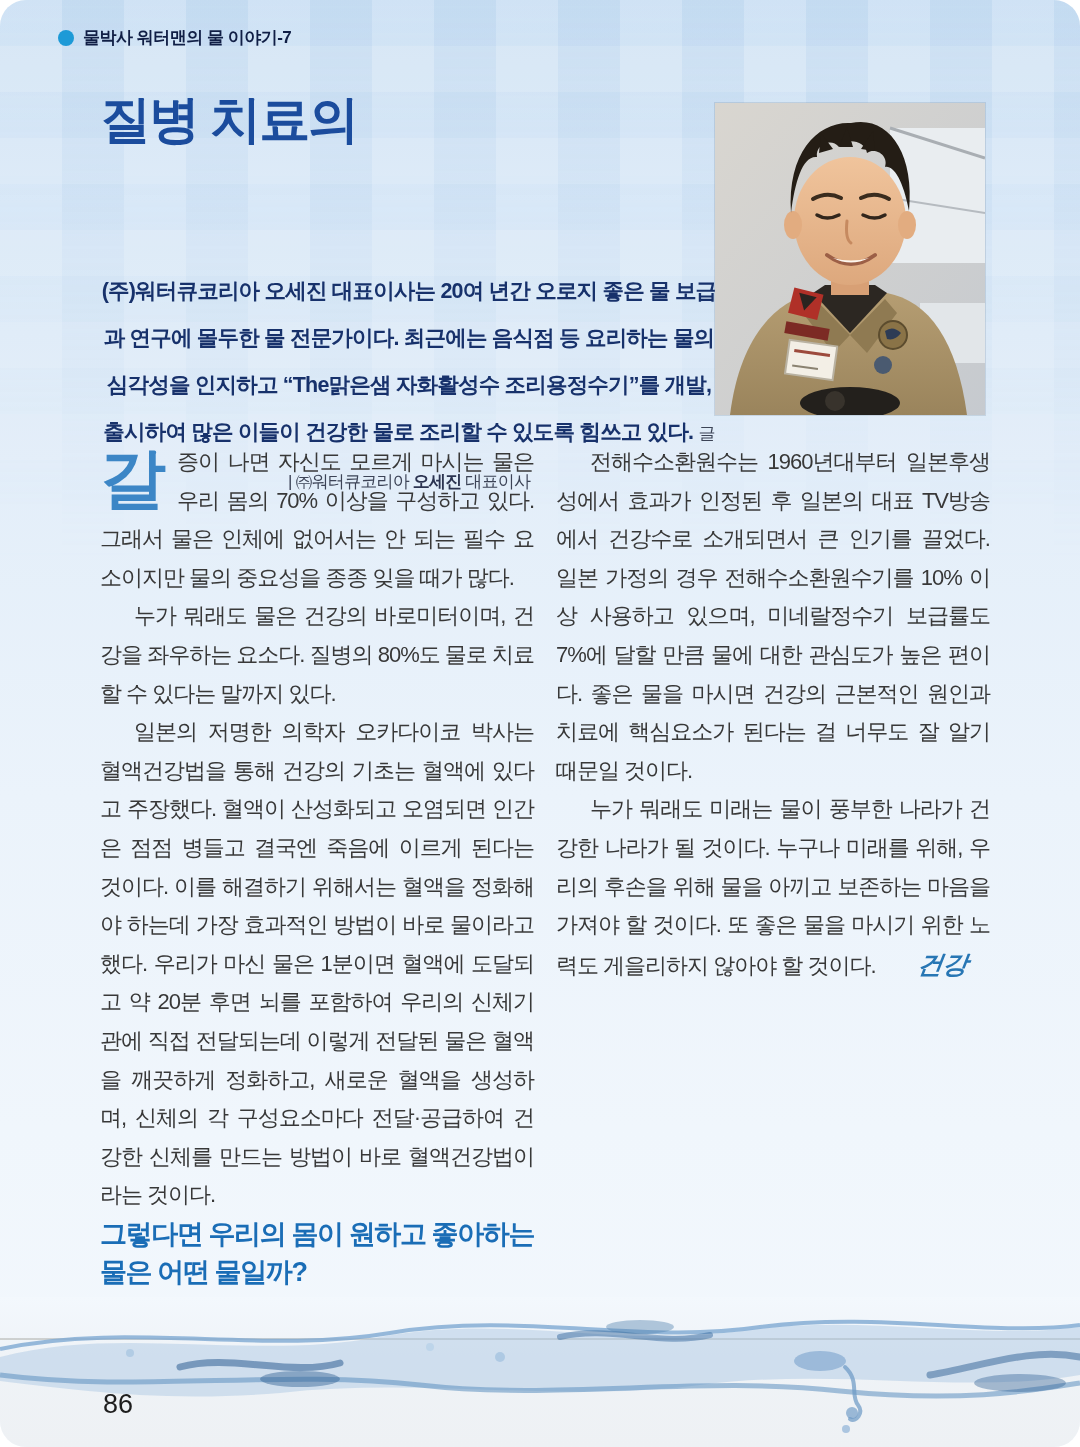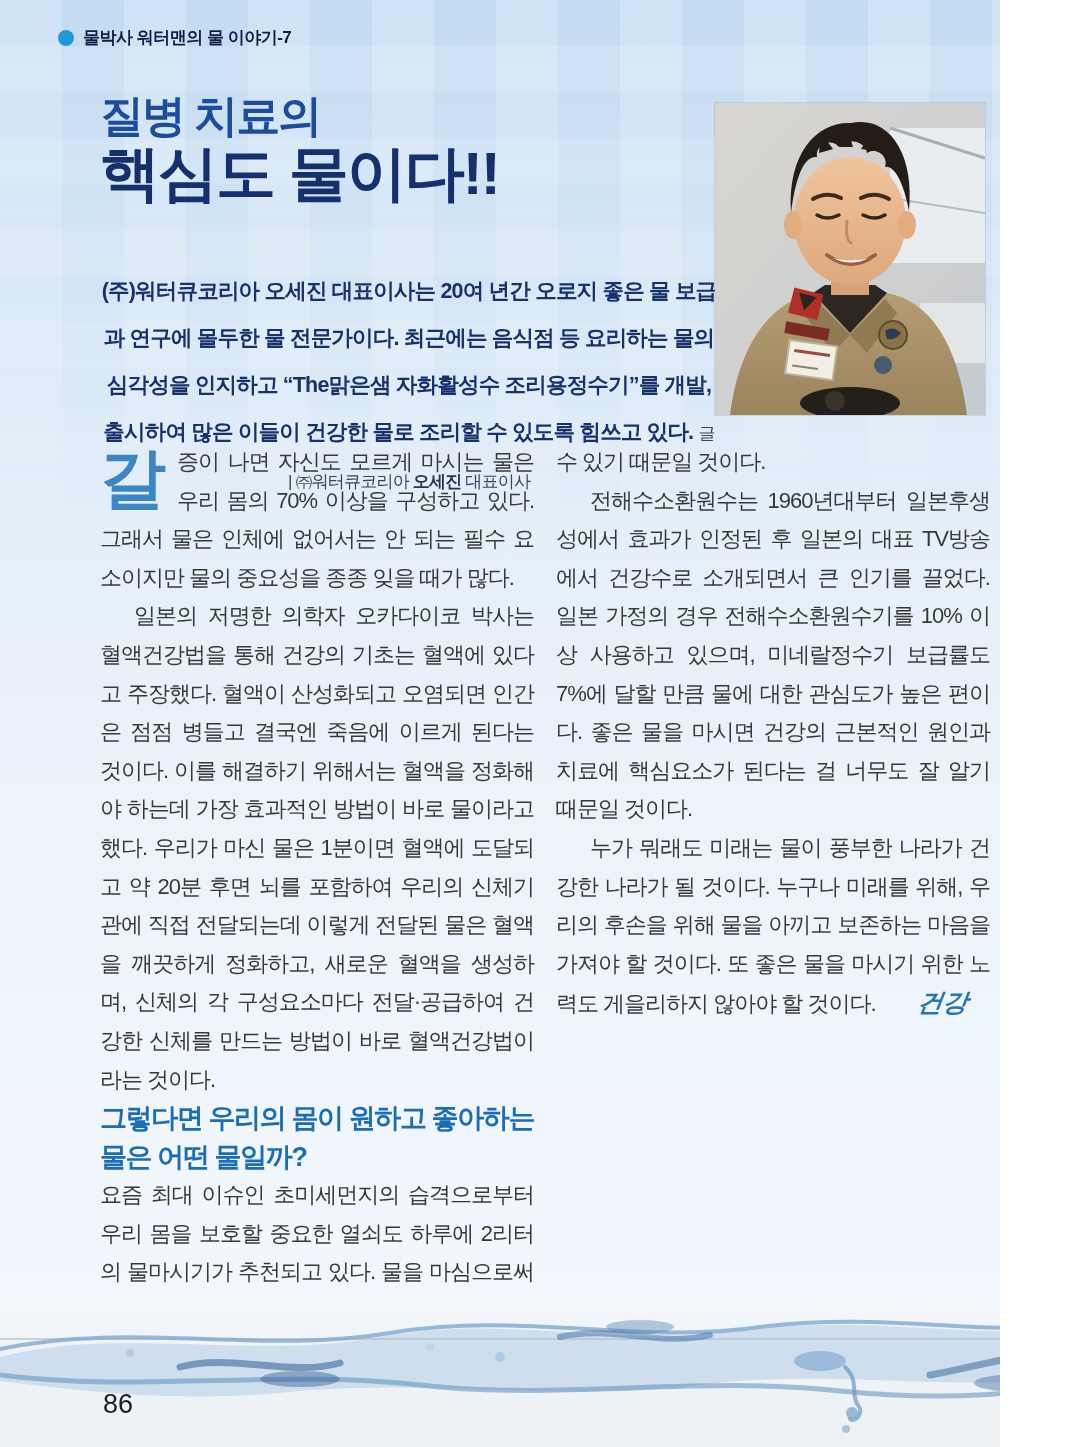--- a/index.html
+++ b/index.html
@@ -1,36 +1,37 @@
 <!DOCTYPE html>
 <html lang="ko"><head>
 <meta charset="utf-8">
 <style>
   * { margin:0; padding:0; box-sizing:border-box; }
   body { font-family:"Liberation Sans","DejaVu Sans",sans-serif; }
   .page{
-    position:relative; width:1000px; height:1447px; overflow:hidden;
+    position:relative; width:1080px; height:1447px; overflow:hidden;
     background:linear-gradient(180deg,#cfe2f4 0%,#d9e8f7 14%,#e3eef9 32%,#ebf3fb 55%,#f0f6fc 78%,#f3f8fd 100%);
+    border-radius:26px;
   }
   
   .mosaic{
     position:absolute; left:0; top:0; width:1080px; height:560px;
     background-image:
       linear-gradient(90deg, rgba(255,255,255,.10) 50%, rgba(150,190,230,.12) 50%),
       linear-gradient(0deg, rgba(255,255,255,.08) 50%, rgba(165,200,235,.10) 50%);
     background-size:124px 124px, 92px 92px;
     -webkit-mask-image:linear-gradient(180deg,#000 0%,rgba(0,0,0,.5) 55%,transparent 100%);
             mask-image:linear-gradient(180deg,#000 0%,rgba(0,0,0,.5) 55%,transparent 100%);
   }
   .kicker{ position:absolute; left:58px; top:26px; display:flex; align-items:center; gap:9px; }
   .kicker .dot{ width:16px; height:16px; border-radius:50%; background:#1d9ad7; }
   .kicker .ktext{ font-size:17px; font-weight:bold; color:#101e45; letter-spacing:-0.5px; }
 
   .title{ position:absolute; left:100px; top:92px; line-height:1.08; letter-spacing:-2px; }
-  .title .t1{ font-size:44px; font-weight:bold; color:#1b4c9d; }
+  .title .t1{ font-size:51px; font-weight:bold; color:#1b4c9d; }
   .title .t2{ font-size:60px; font-weight:bold; color:#15306e; margin-top:2px; }
 
   .intro{ position:absolute; left:100px; top:268px; width:618px;
           font-size:21.5px; line-height:47px; letter-spacing:-0.8px;text-align:center; }
   .intro .lead{ font-weight:bold; color:#17316b; }
   .intro .byline{ font-size:17px; color:#3c4356; font-weight:normal; }
   .intro .byline b{ color:#2b3350; }
 
   .photo{ position:absolute; left:715px; top:103px; width:270px; height:312px;
           box-shadow:0 0 0 1px rgba(120,140,160,.25); }
@@ -59,21 +60,20 @@
 <div class="page">
   <div class="mosaic"></div>
 
   <div class="kicker">
     <span class="dot"></span>
     <span class="ktext">물박사 워터맨의 물 이야기-7</span>
   </div>
 
   <div class="title">
     <div class="t1">질병 치료의</div>
-    <div class="t2">핵심도 물이다!!</div>
   </div>
 
   <div class="intro">
     <span class="lead">(주)워터큐코리아 오세진 대표이사는 20여 년간 오로지 좋은 물 보급과 연구에 몰두한 물 전문가이다. 최근에는 음식점 등 요리하는 물의 심각성을 인지하고 “The맑은샘 자화활성수 조리용정수기”를 개발, 출시하여  많은 이들이 건강한 물로 조리할 수 있도록 힘쓰고 있다. </span><span class="byline"><span>글 | ㈜워터큐코리아 </span><b>오세진</b><span> 대표이사</span></span>
   </div>
 
   <div class="photo">
     <svg viewBox="0 0 270 312" preserveAspectRatio="none">
       <defs>
         <linearGradient id="wall" x1="0" y1="0" x2="1" y2="1">
@@ -127,27 +127,27 @@
       <circle cx="178" cy="232" r="14" fill="#8a7347" stroke="#5c4c2e" stroke-width="2"></circle>
       <path d="M170,228 Q178,222 186,230 Q180,238 172,236 Z" fill="#2e3c55"></path>
       <circle cx="168" cy="262" r="9" fill="#4a5a70"></circle>
       <ellipse cx="135" cy="300" rx="50" ry="16" fill="#23201c"></ellipse>
       <circle cx="120" cy="298" r="10" fill="#38332c"></circle>
     </svg>
   </div>
 
   <div class="col col-left">
     <p><span class="dropcap">갈</span><span>증이 나면 자신도 모르게 마시는 물은 우리 몸의 70% 이상을 구성하고 있다. 그래서 물은 인체에 없어서는 안 되는 필수 요소이지만 물의 중요성을 종종 잊을 때가 많다.</span></p>
+    <p class="indent">누가 뭐래도 물은 건강의 바로미터이며, 건강을 좌우하는 요소다. 질병의 80%도 물로 치료할 수 있다는 말까지 있다.</p>
     <p class="indent">일본의 저명한 의학자 오카다이코 박사는 혈액건강법을 통해 건강의 기초는 혈액에 있다고 주장했다. 혈액이 산성화되고 오염되면 인간은 점점 병들고 결국엔 죽음에 이르게 된다는 것이다. 이를 해결하기 위해서는 혈액을 정화해야 하는데 가장 효과적인 방법이 바로 물이라고 했다. 우리가 마신 물은 1분이면 혈액에 도달되고 약 20분 후면 뇌를 포함하여 우리의 신체기관에 직접 전달되는데 이렇게 전달된 물은 혈액을 깨끗하게 정화하고, 새로운 혈액을 생성하며, 신체의 각 구성요소마다 전달·공급하여 건강한 신체를 만드는 방법이 바로 혈액건강법이라는 것이다.</p>
     <p class="subhead">그렇다면 우리의 몸이 원하고 좋아하는 물은 어떤 물일까?</p>
     <p>요즘 최대 이슈인 초미세먼지의 습격으로부터 우리 몸을 보호할 중요한 열쇠도 하루에 2리터의 물마시기가 추천되고 있다. 물을 마심으로써 몸속에 차곡차곡 쌓이는 미세먼지를 이뇨작용을 통해 배출시킬</p>
   </div>
 
   <div class="col col-right">
-    <p>수 있기 때문일 것이다.</p>
     <p class="indent">전해수소환원수는 1960년대부터 일본후생성에서 효과가 인정된 후 일본의 대표 TV방송에서 건강수로 소개되면서 큰 인기를 끌었다. 일본 가정의 경우 전해수소환원수기를 10% 이상 사용하고 있으며, 미네랄정수기 보급률도 7%에 달할 만큼 물에 대한 관심도가 높은 편이다. 좋은 물을 마시면 건강의 근본적인 원인과 치료에 핵심요소가 된다는 걸 너무도 잘 알기 때문일 것이다.</p>
     <p class="indent"><span>누가 뭐래도 미래는 물이 풍부한 나라가 건강한 나라가 될 것이다.  누구나 미래를 위해, 우리의 후손을 위해 물을 아끼고 보존하는 마음을 가져야 할 것이다. 또 좋은 물을 마시기 위한 노력도 게을리하지 않아야 할 것이다.</span><span class="endmark">건강</span></p>
   </div>
 
   <div class="pagenum">86</div>
 
   <div class="waterband">
     <svg viewBox="0 0 1080 150" preserveAspectRatio="none">
       <defs>
         <linearGradient id="wb" x1="0" y1="0" x2="0" y2="1">

